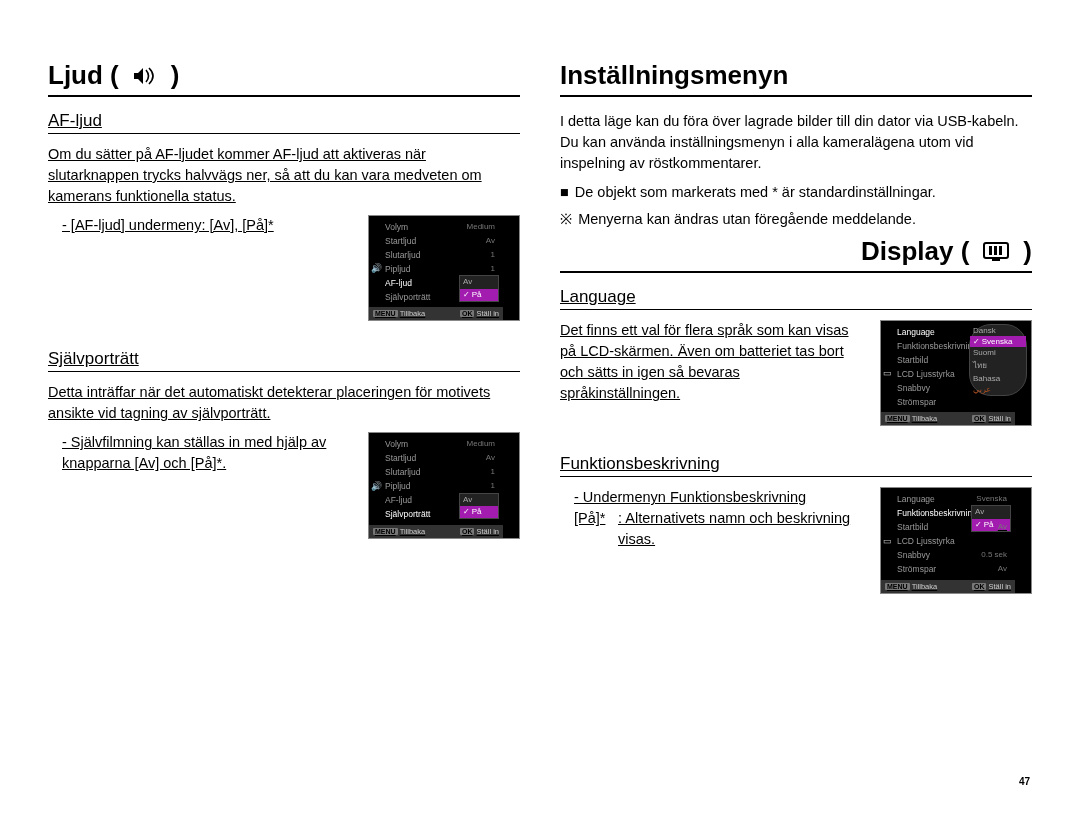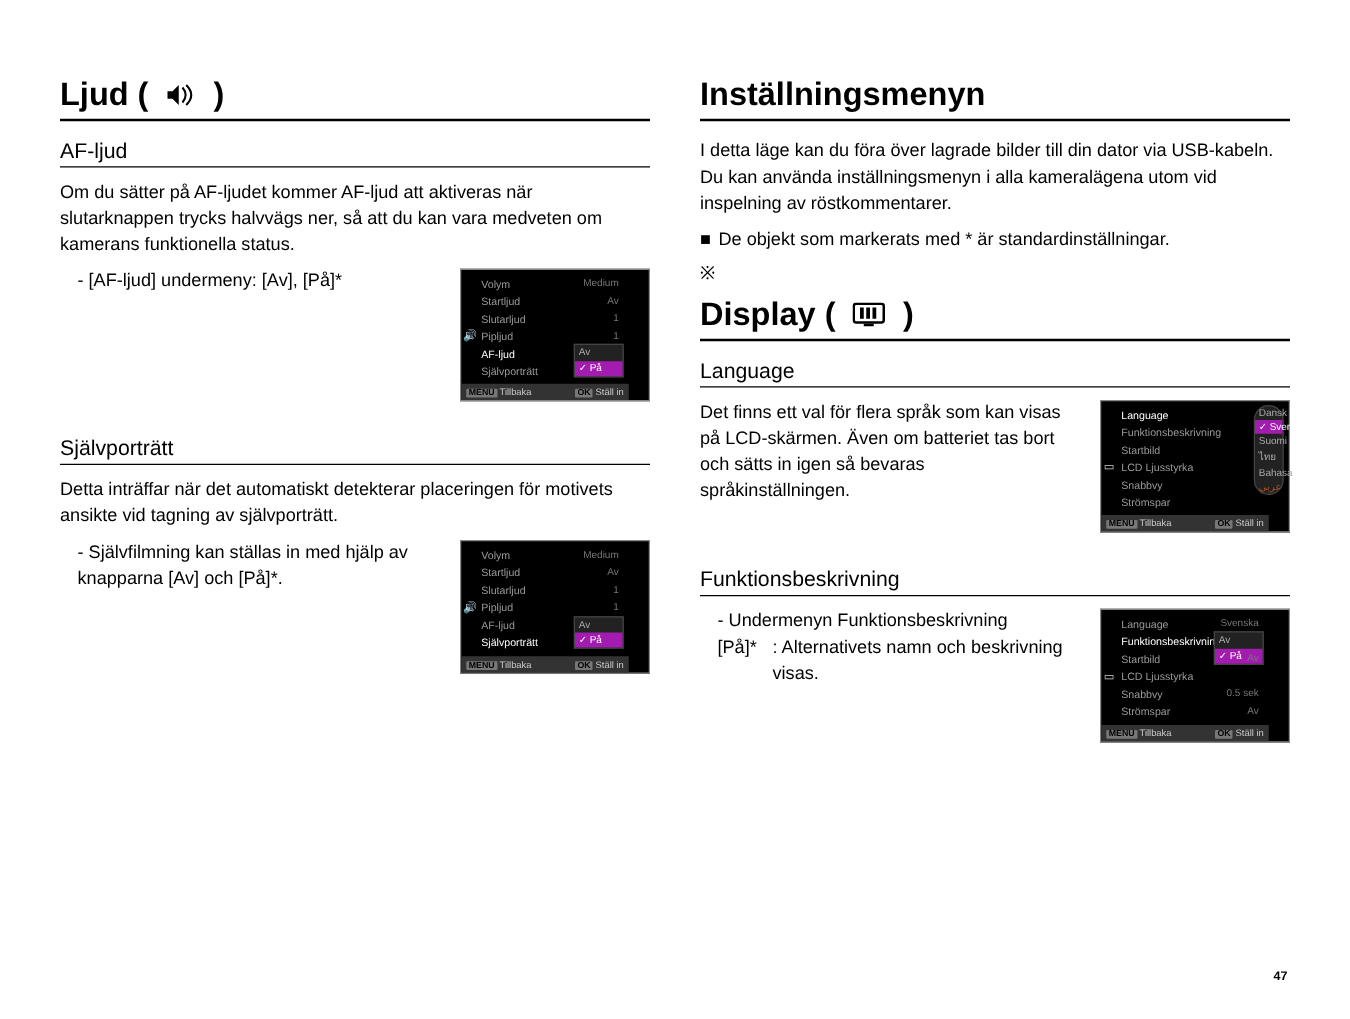--- a/index.html
+++ b/index.html
@@ -41,20 +41,21 @@
   p {
     font-size: 14.5px;
     line-height: 1.45;
     margin-bottom: 8px;
   }
   .indent {
     padding-left: 14px;
   }
   .section-block {
     margin-bottom: 28px;
+    text-decoration: underline;
   }
   .text-row {
     display: flex;
     gap: 18px;
     align-items: flex-start;
   }
   .text-row .left-text { flex: 1; font-size: 14.5px; line-height: 1.45; }
 
   
   .cam {
@@ -251,23 +252,24 @@
   <div class="col">
 
     <h1>Inställningsmenyn</h1>
     <p>I detta läge kan du föra över lagrade bilder till din dator via USB-kabeln. Du kan använda inställningsmenyn i alla kameralägena utom vid inspelning av röstkommentarer.</p>
     <div class="bullet">
       <span class="sym">■</span>
       <span>De objekt som markerats med * är standardinställningar.</span>
     </div>
     <div class="bullet">
       <span class="sym">※</span>
-    </div>
-
-    <h1 style="margin-top:4px;">
+      <span>Menyerna kan ändras utan föregående meddelande.</span>
+    </div>
+
+    <h1 style="margin-top:4px;justify-content:flex-end;">
       <span>Display (</span>
       <span class="icon-box">
         <svg width="26" height="20" viewBox="0 0 26 20">
             <rect x="1" y="1" width="24" height="15" rx="2" fill="none" stroke="#000" stroke-width="2"></rect>
             <rect x="6" y="4" width="3" height="9" fill="#000"></rect>
             <rect x="11" y="4" width="3" height="9" fill="#000"></rect>
             <rect x="16" y="4" width="3" height="9" fill="#000"></rect>
             <rect x="9" y="17" width="8" height="2" fill="#000"></rect>
           </svg>
       </span>
@@ -291,21 +293,21 @@
           <div class="cam-row">
               <span class="cam-sideicon">▭</span>
               <span class="lbl">LCD Ljusstyrka</span>
             </div>
           <div class="cam-row">
               <span class="lbl">Snabbvy</span>
             </div>
           <div class="cam-row">
               <span class="lbl">Strömspar</span>
             </div>
-          <div class="cam-pop" style="top:3px; right:4px; width:24px;border-radius:22px;">
+          <div class="cam-pop" style="top:3px; right:4px; width:58px;border-radius:22px;">
             <div class="cam-pop-item">Dansk</div>
             <div class="cam-pop-item active check">Svenska</div>
             <div class="cam-pop-item">Suomi</div>
             <div class="cam-pop-item">ไทย</div>
             <div class="cam-pop-item">Bahasa</div>
             <div class="cam-pop-item" style="color:#b05020;">عربي</div>
           </div>
           <div class="cam-foot">
             <span><b>MENU</b><span>Tillbaka</span></span>
             <span><b>OK</b><span>Ställ in</span></span>

